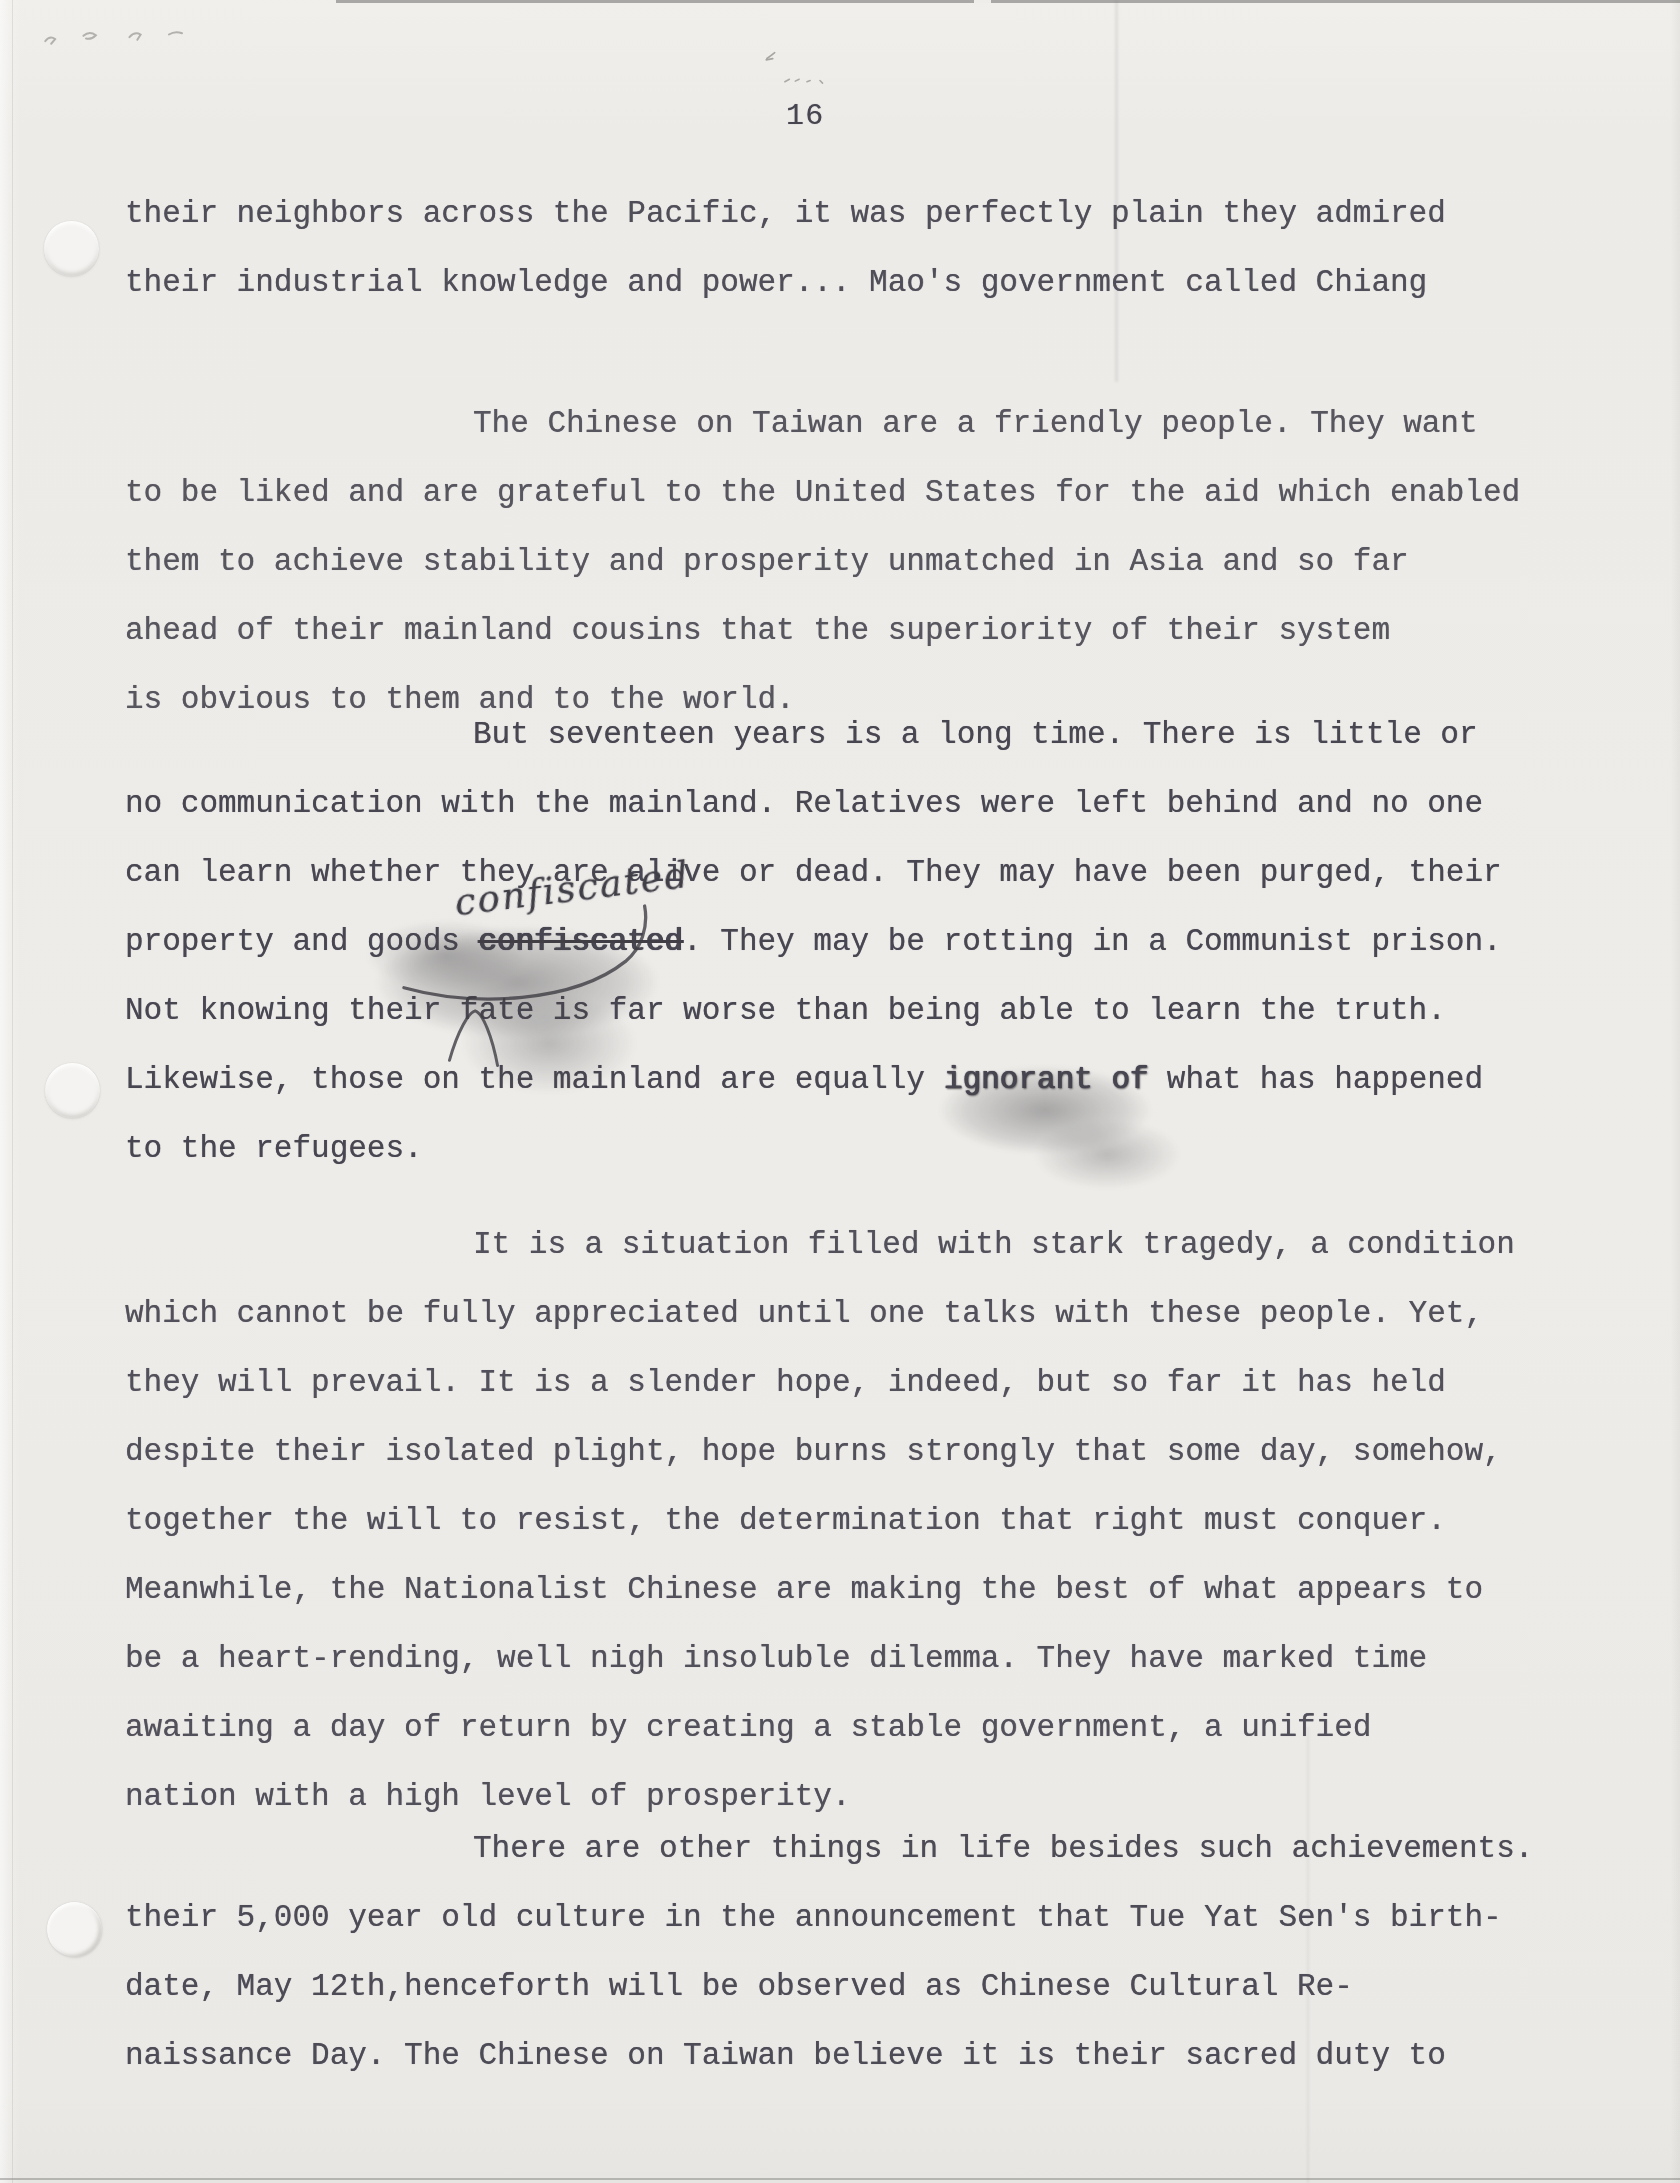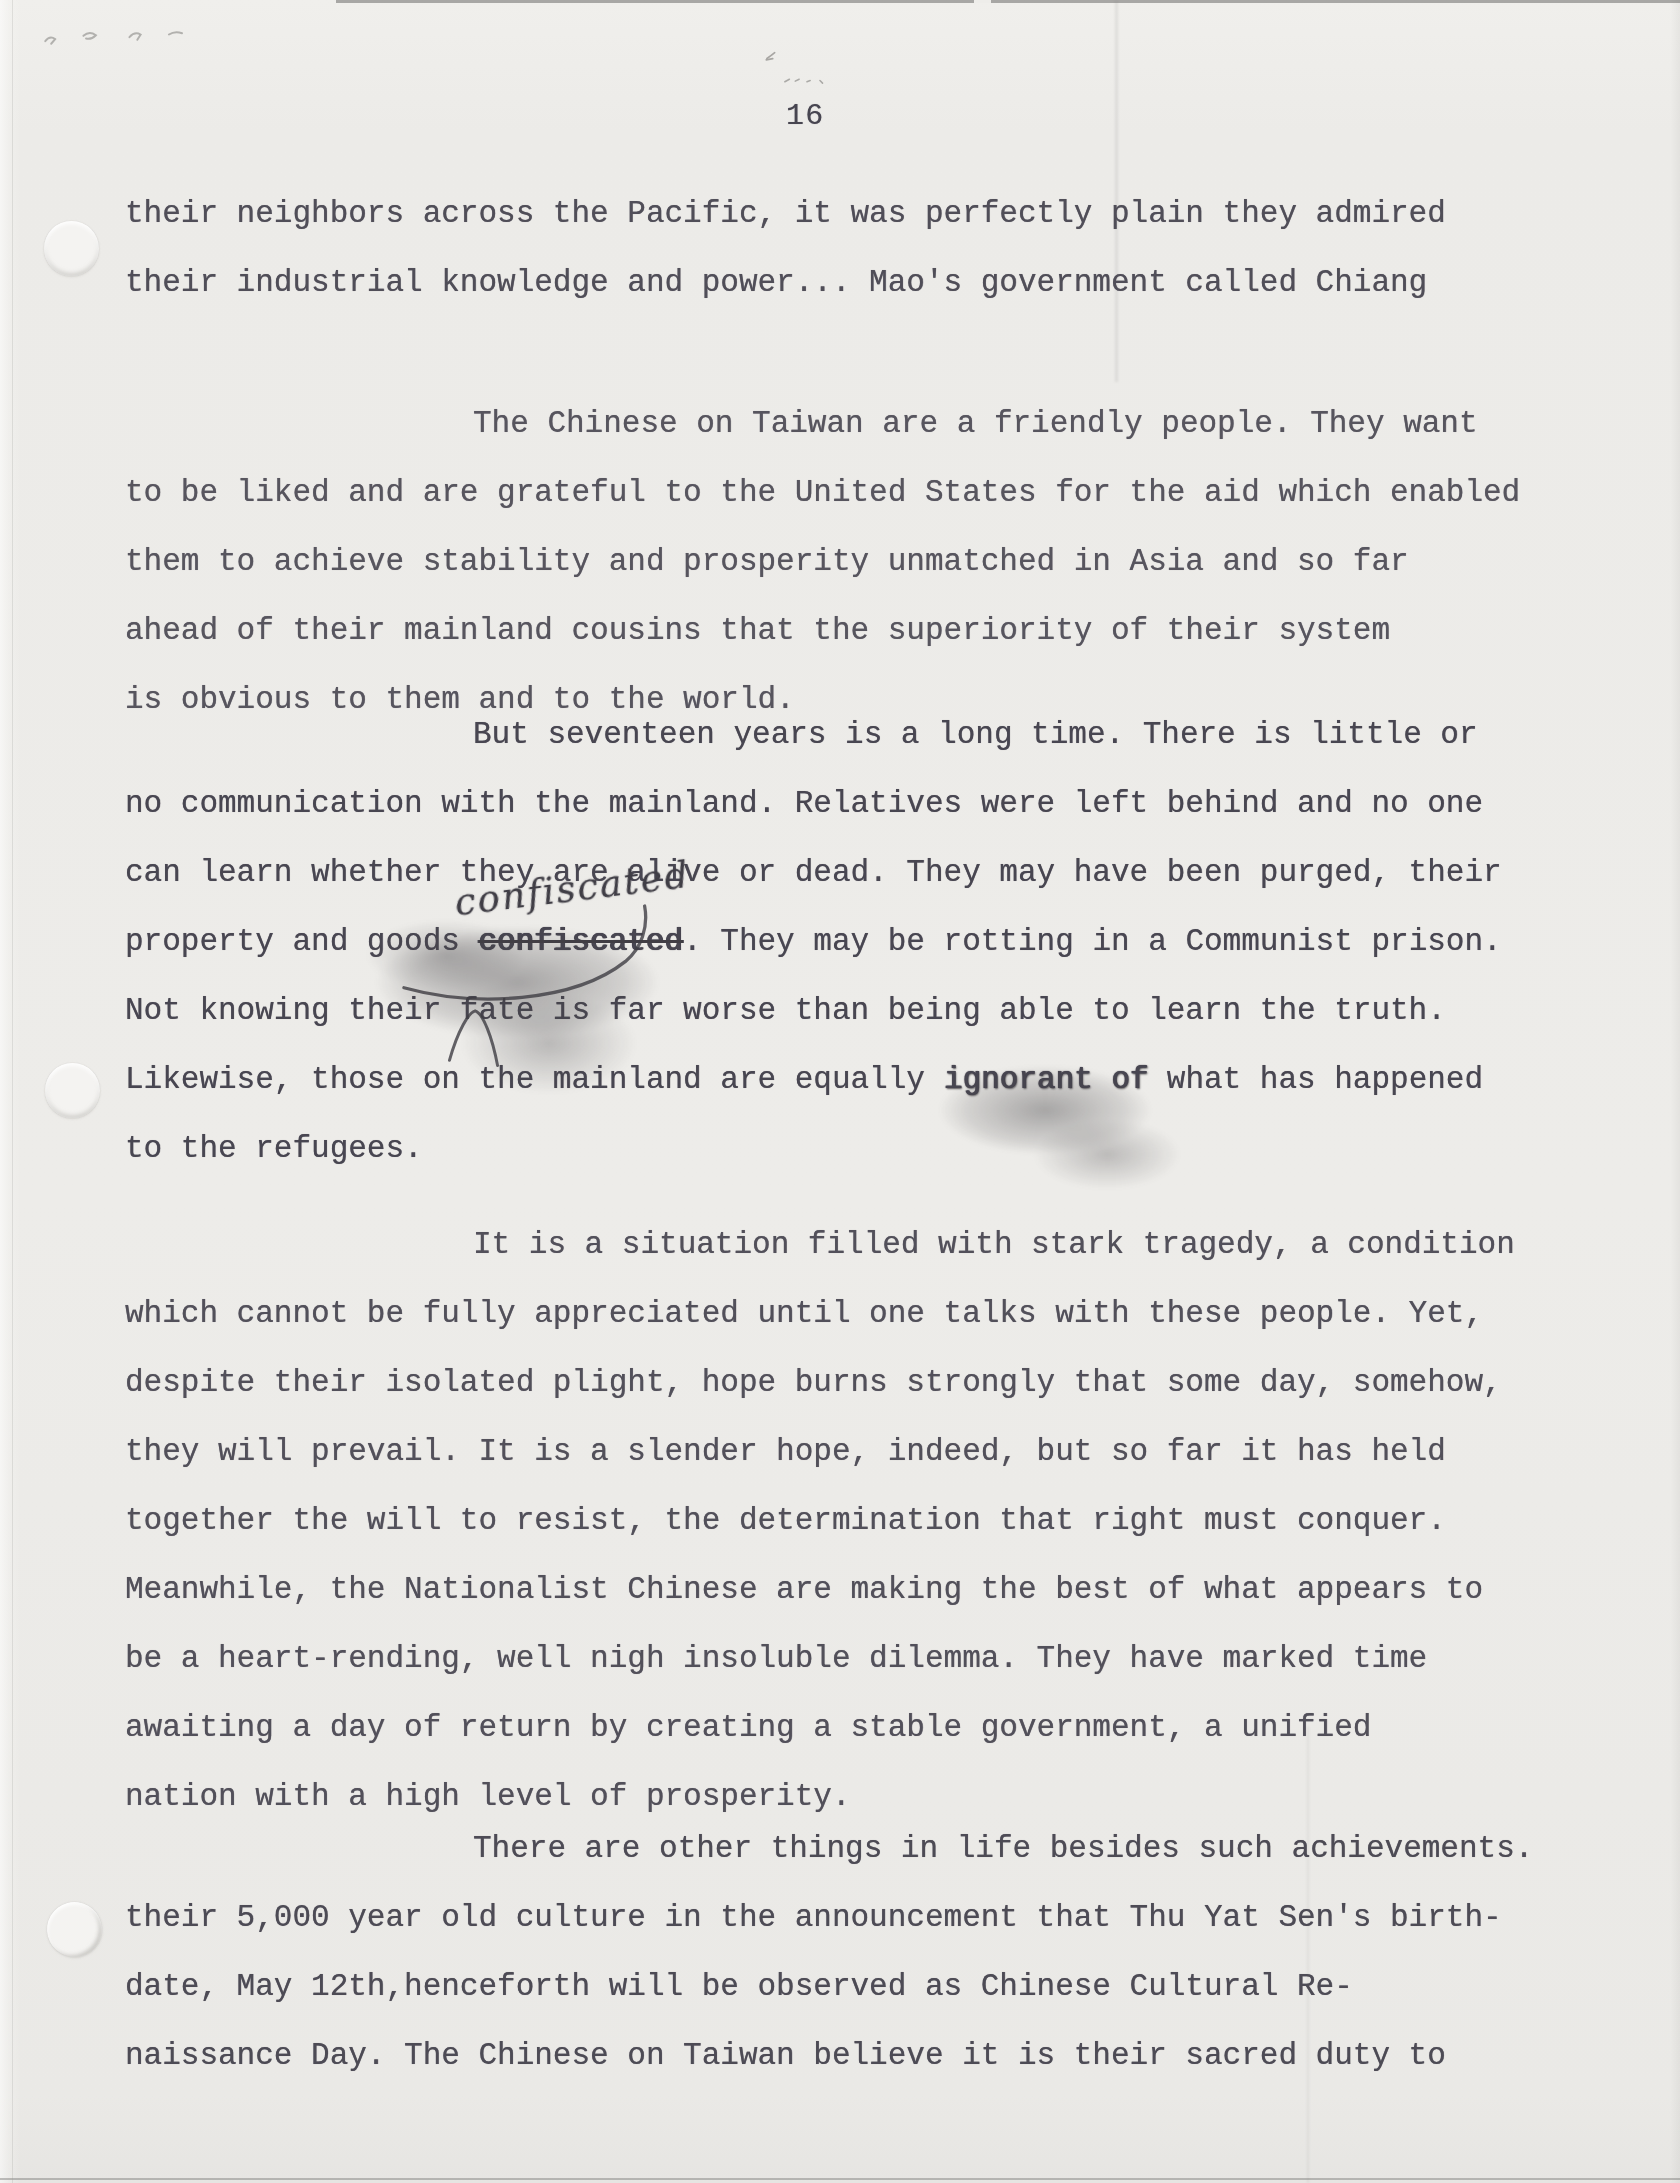--- a/index.html
+++ b/index.html
@@ -173,32 +173,32 @@
     <div class="line">can learn whether they are alive or dead. They may have been purged, their</div>
     <div class="line"><span>property and goods </span><span class="struck">confiscated</span><span>. They may be rotting in a Communist prison.</span></div>
     <div class="line">Not knowing their fate is far worse than being able to learn the truth.</div>
     <div class="line"><span>Likewise, those on the mainland are equally </span><span class="smudge-word">ignorant of</span><span> what has happened</span></div>
     <div class="line">to the refugees.</div>
   </div>
 
   <div class="para p4">
     <div class="line indent">It is a situation filled with stark tragedy, a condition</div>
     <div class="line">which cannot be fully appreciated until one talks with these people. Yet,</div>
+    <div class="line">they will prevail. It is a slender hope, indeed, but so far it has held</div>
     <div class="line">despite their isolated plight, hope burns strongly that some day, somehow,</div>
-    <div class="line">they will prevail. It is a slender hope, indeed, but so far it has held</div>
     <div class="line">together the will to resist, the determination that right must conquer.</div>
     <div class="line">Meanwhile, the Nationalist Chinese are making the best of what appears to</div>
     <div class="line">be a heart-rending, well nigh insoluble dilemma. They have marked time</div>
     <div class="line">awaiting a day of return by creating a stable government, a unified</div>
     <div class="line">nation with a high level of prosperity.</div>
   </div>
 
   <div class="para p5">
     <div class="line indent">There are other things in life besides such achievements.</div>
-    <div class="line">their 5,000 year old culture in the announcement that Thu Yat Sen's birth-</div>
+    <div class="line">their 5,000 year old culture in the announcement that Tue Yat Sen's birth-</div>
     <div class="line">date, May 12th,henceforth will be observed as Chinese Cultural Re-</div>
     <div class="line">naissance Day. The Chinese on Taiwan believe it is their sacred duty to</div>
   </div>
 
   <div class="smudge confiscated"></div>
   <div class="smudge ignorant"></div>
 
   <div class="handwritten">confiscated</div>
 
   <div class="marks" style="left:363px;top:877px;">

